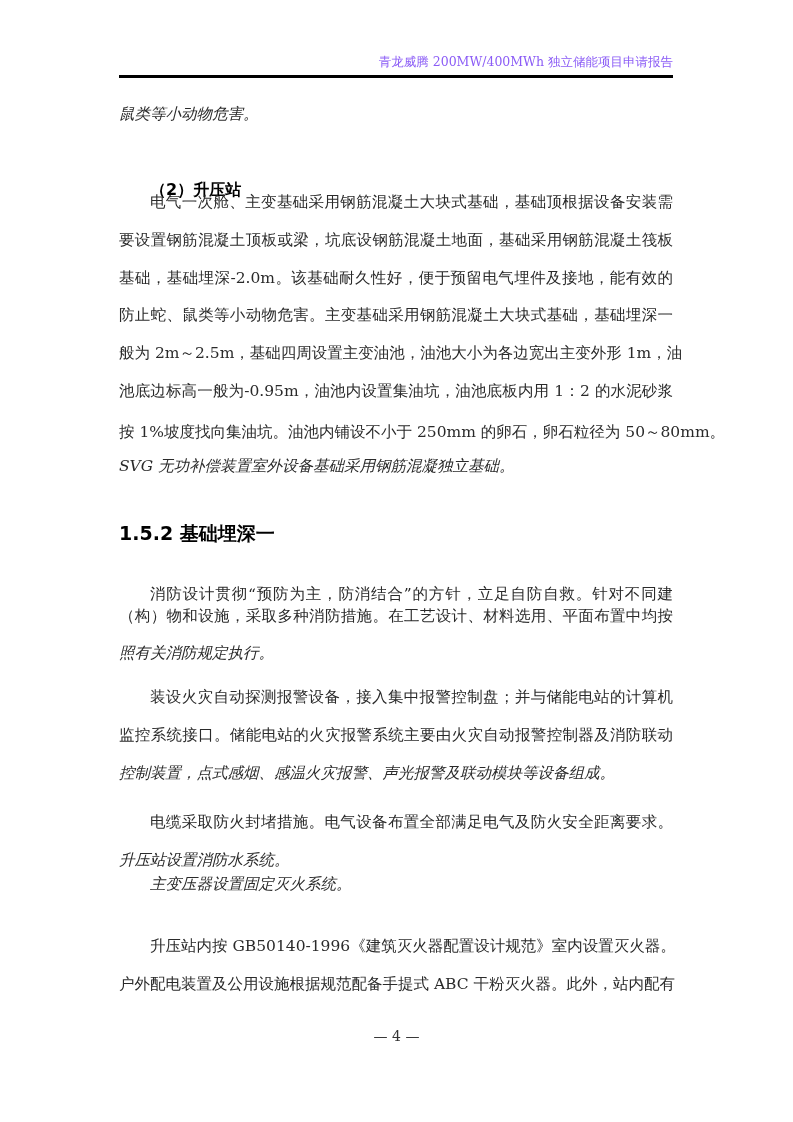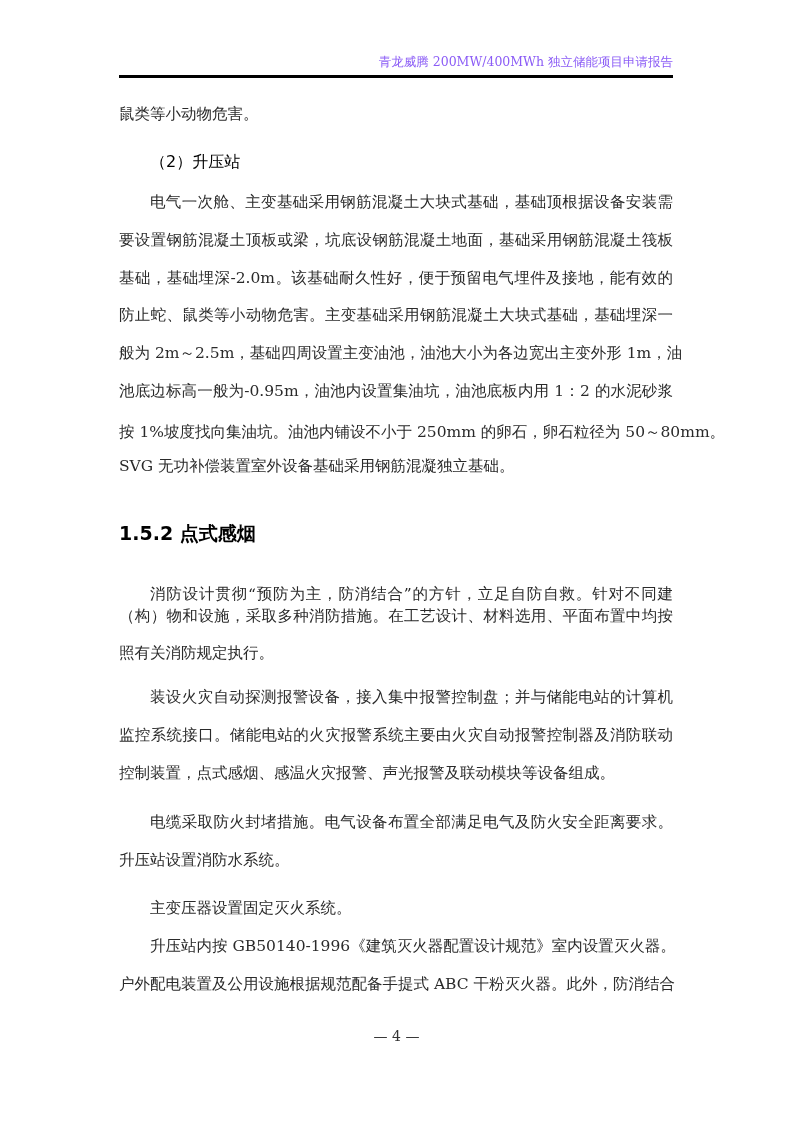--- a/index.html
+++ b/index.html
@@ -12,25 +12,25 @@
     }
     .header-rule {
       position: absolute; left: 119px; top: 75px; width: 554px; height: 3px; background: #000;
     }
     .line {
       position: absolute; left: 119px; width: 554px; height: 24px;
       font-size: 15.5px; line-height: 24px; white-space: nowrap;
       text-align: justify; text-align-last: justify;
       color: #2a2a2a;
     }
-    .line.last { text-align-last: left; }
+    .line.last { text-align-last: left; font-style: italic; }
     .line.indent { padding-left: 31px; width: 523px; }
     .sub-heading {
-      position: absolute; left: 150px; font-size: 16px; font-weight: normal; line-height: 24px;
-      font-family: "DejaVu Sans", "Liberation Sans", sans-serif; color: #000; white-space: nowrap;
+      position: absolute; left: 150px; font-size: 16px; font-weight: bold; line-height: 24px;
+      font-family: "DejaVu Sans", "Liberation Sans", sans-serif; color: #000; white-space: nowrap; margin-top: 28px;
     }
     .section-heading {
       position: absolute; left: 119px; font-size: 19px; font-weight: bold; line-height: 28px;
       font-family: "DejaVu Sans", "Liberation Sans", sans-serif; color: #000; white-space: nowrap;
     }
     .page-number {
       position: absolute; top: 1028px; left: 0; width: 793px; text-align: center;
       font-size: 14px; color: #333; font-family: "DejaVu Serif", "Liberation Serif", serif;
     }
   </style>
@@ -47,32 +47,32 @@
   <div class="sub-heading" style="top:150px">（2）升压站</div>
   <div class="line indent" style="top:190px">电气一次舱、主变基础采用钢筋混凝土大块式基础，基础顶根据设备安装需</div>
   <div class="line" style="top:228px">要设置钢筋混凝土顶板或梁，坑底设钢筋混凝土地面，基础采用钢筋混凝土筏板</div>
   <div class="line" style="top:266px">基础，基础埋深-2.0m。该基础耐久性好，便于预留电气埋件及接地，能有效的</div>
   <div class="line" style="top:303px">防止蛇、鼠类等小动物危害。主变基础采用钢筋混凝土大块式基础，基础埋深一</div>
   <div class="line" style="top:341px">般为 2m～2.5m，基础四周设置主变油池，油池大小为各边宽出主变外形 1m，油</div>
   <div class="line" style="top:379px">池底边标高一般为-0.95m，油池内设置集油坑，油池底板内用 1：2 的水泥砂浆</div>
   <div class="line" style="top:420px">按 1%坡度找向集油坑。油池内铺设不小于 250mm 的卵石，卵石粒径为 50～80mm。</div>
   <div class="line last" style="top:454px">SVG 无功补偿装置室外设备基础采用钢筋混凝独立基础。</div>
 
-  <div class="section-heading" style="top:519px">1.5.2 点式感烟</div>
+  <div class="section-heading" style="top:519px">1.5.2 基础埋深一</div>
 
   <div class="line indent" style="top:582px">消防设计贯彻“预防为主，防消结合”的方针，立足自防自救。针对不同建</div>
   <div class="line" style="top:604px">（构）物和设施，采取多种消防措施。在工艺设计、材料选用、平面布置中均按</div>
   <div class="line last" style="top:641px">照有关消防规定执行。</div>
 
   <div class="line indent" style="top:685px">装设火灾自动探测报警设备，接入集中报警控制盘；并与储能电站的计算机</div>
   <div class="line" style="top:723px">监控系统接口。储能电站的火灾报警系统主要由火灾自动报警控制器及消防联动</div>
   <div class="line last" style="top:761px">控制装置，点式感烟、感温火灾报警、声光报警及联动模块等设备组成。</div>
 
   <div class="line indent" style="top:810px">电缆采取防火封堵措施。电气设备布置全部满足电气及防火安全距离要求。</div>
   <div class="line last" style="top:848px">升压站设置消防水系统。</div>
 
-  <div class="line indent last" style="top:896px">主变压器设置固定灭火系统。</div>
+  <div class="line indent last" style="top:872px">主变压器设置固定灭火系统。</div>
 
   <div class="line indent" style="top:934px">升压站内按 GB50140-1996《建筑灭火器配置设计规范》室内设置灭火器。</div>
-  <div class="line" style="top:972px">户外配电装置及公用设施根据规范配备手提式 ABC 干粉灭火器。此外，防消结合</div>
+  <div class="line" style="top:972px">户外配电装置及公用设施根据规范配备手提式 ABC 干粉灭火器。此外，站内配有</div>
 </div>
 
 <div class="page-number">— 4 —</div>
 
 </body></html>

